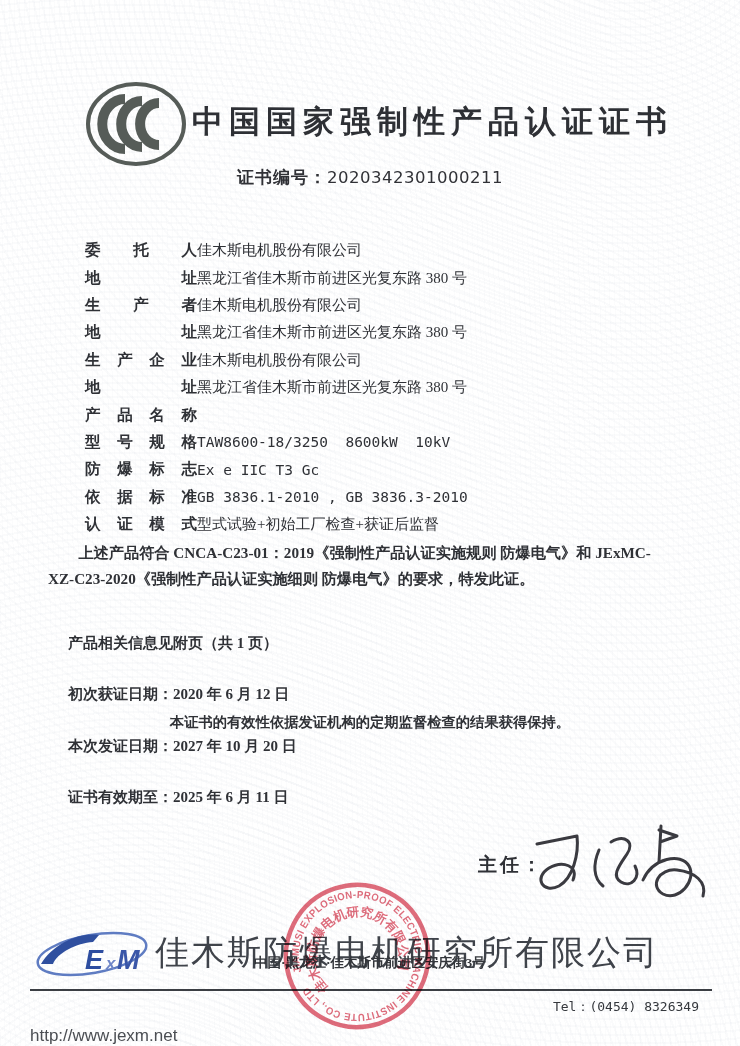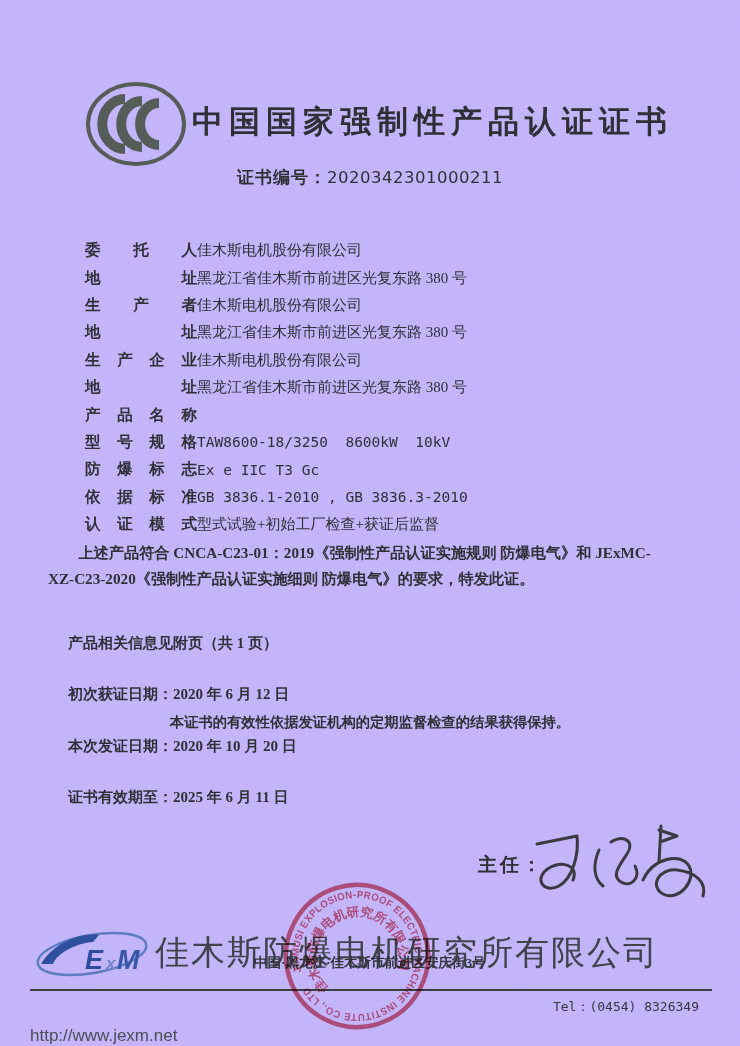--- a/index.html
+++ b/index.html
@@ -1,20 +1,20 @@
 <!DOCTYPE html>
 <html><head>
 <meta charset="utf-8">
 <style>
   html,body{margin:0;padding:0;background:#e9e9e9;}
   .page{
     position:relative;
     width:740px;height:1046px;
     margin:0 auto;
-    background:#c4b5fd;
+    background:#ffffff;
     font-family:"Liberation Serif","DejaVu Serif",serif;
     color:#33343a;
     overflow:hidden;
   }
   
   .page::before{
     content:"";position:absolute;inset:0;pointer-events:none;
     background:
       repeating-radial-gradient(circle at 18% 115%, rgba(168,178,194,.055) 0 2px, transparent 2px 7px),
       repeating-radial-gradient(circle at 85% -12%, rgba(168,178,194,.05) 0 2px, transparent 2px 8px),
@@ -144,21 +144,21 @@
       <span class="label">认证模式</span>
       <span class="value">型式试验+初始工厂检查+获证后监督</span>
     </div>
   </div>
 
   <div class="abs statement">上述产品符合 CNCA-C23-01：2019《强制性产品认证实施规则 防爆电气》和 JExMC-XZ-C23-2020《强制性产品认证实施细则 防爆电气》的要求，特发此证。</div>
 
   <div class="abs info">
     <div>产品相关信息见附页（共 1 页）</div>
     <div>初次获证日期：2020 年 6 月 12 日</div>
-    <div>本次发证日期：2020 年 10 月 20 日</div>
+    <div>本次发证日期：2027 年 10 月 20 日</div>
     <div>证书有效期至：2025 年 6 月 11 日</div>
   </div>
 
   <div class="abs notes">
     <div>本证书的有效性依据发证机构的定期监督检查的结果获得保持。</div>
   </div>
 
   <div class="abs sign-label">主任：</div>
   <div class="abs signature">
     <svg width="198" height="102" viewBox="0 0 198 102">

